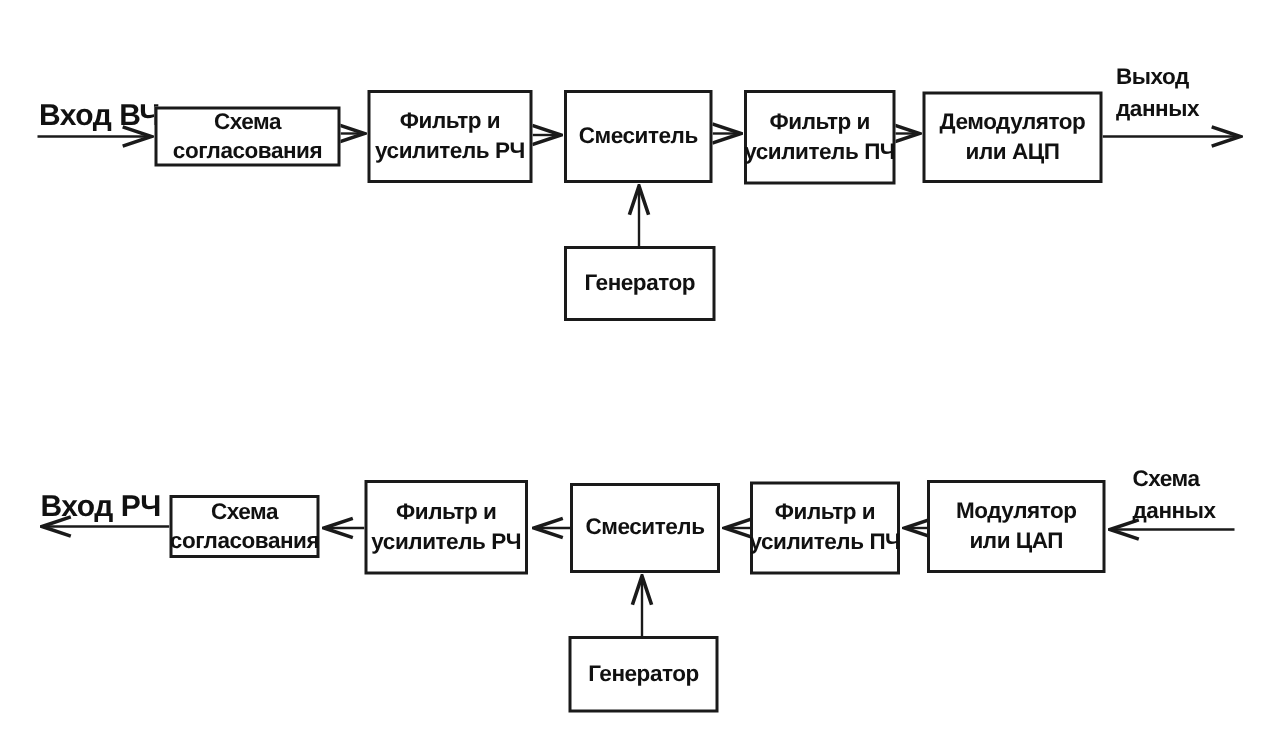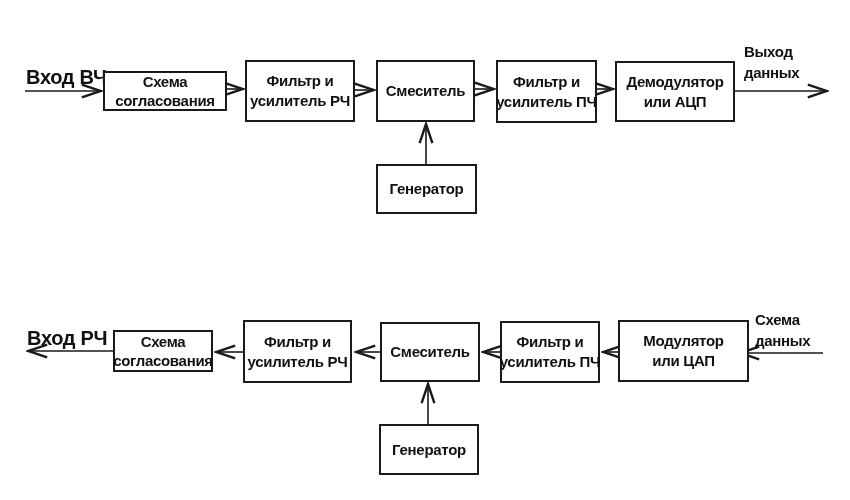--- a/index.html
+++ b/index.html
@@ -156,21 +156,21 @@
 
   <div class="box" style="left:380px;top:322px;width:100px;height:60px">
     <span class="bl">Смеситель</span>
   </div>
 
   <div class="box" style="left:500px;top:321px;width:100px;height:62px">
     <span class="bl">Фильтр и</span>
     <span class="bl">усилитель ПЧ</span>
   </div>
 
-  <div class="box" style="left:618px;top:320px;width:131px;height:62px">
+  <div class="box" style="left:618px;top:320px;width:119px;height:62px">
     <span class="bl">Модулятор</span>
     <span class="bl">или ЦАП</span>
   </div>
 
   <div class="box" style="left:379px;top:424px;width:100px;height:51px">
     <span class="bl">Генератор</span>
   </div>
 
   <div class="lbl2" style="left:755px;top:309px;width:72px">
     <span class="bl">Схема</span>

